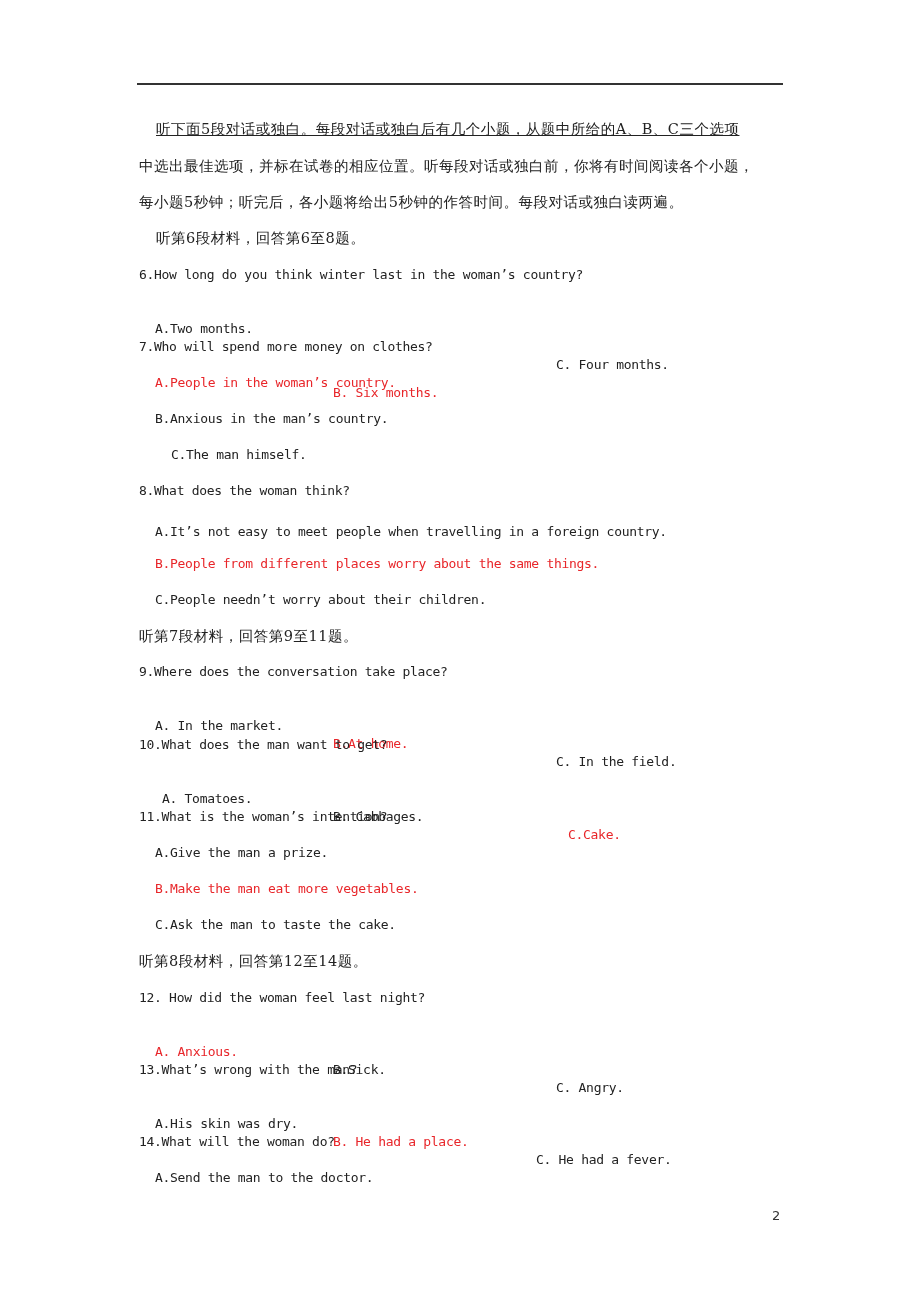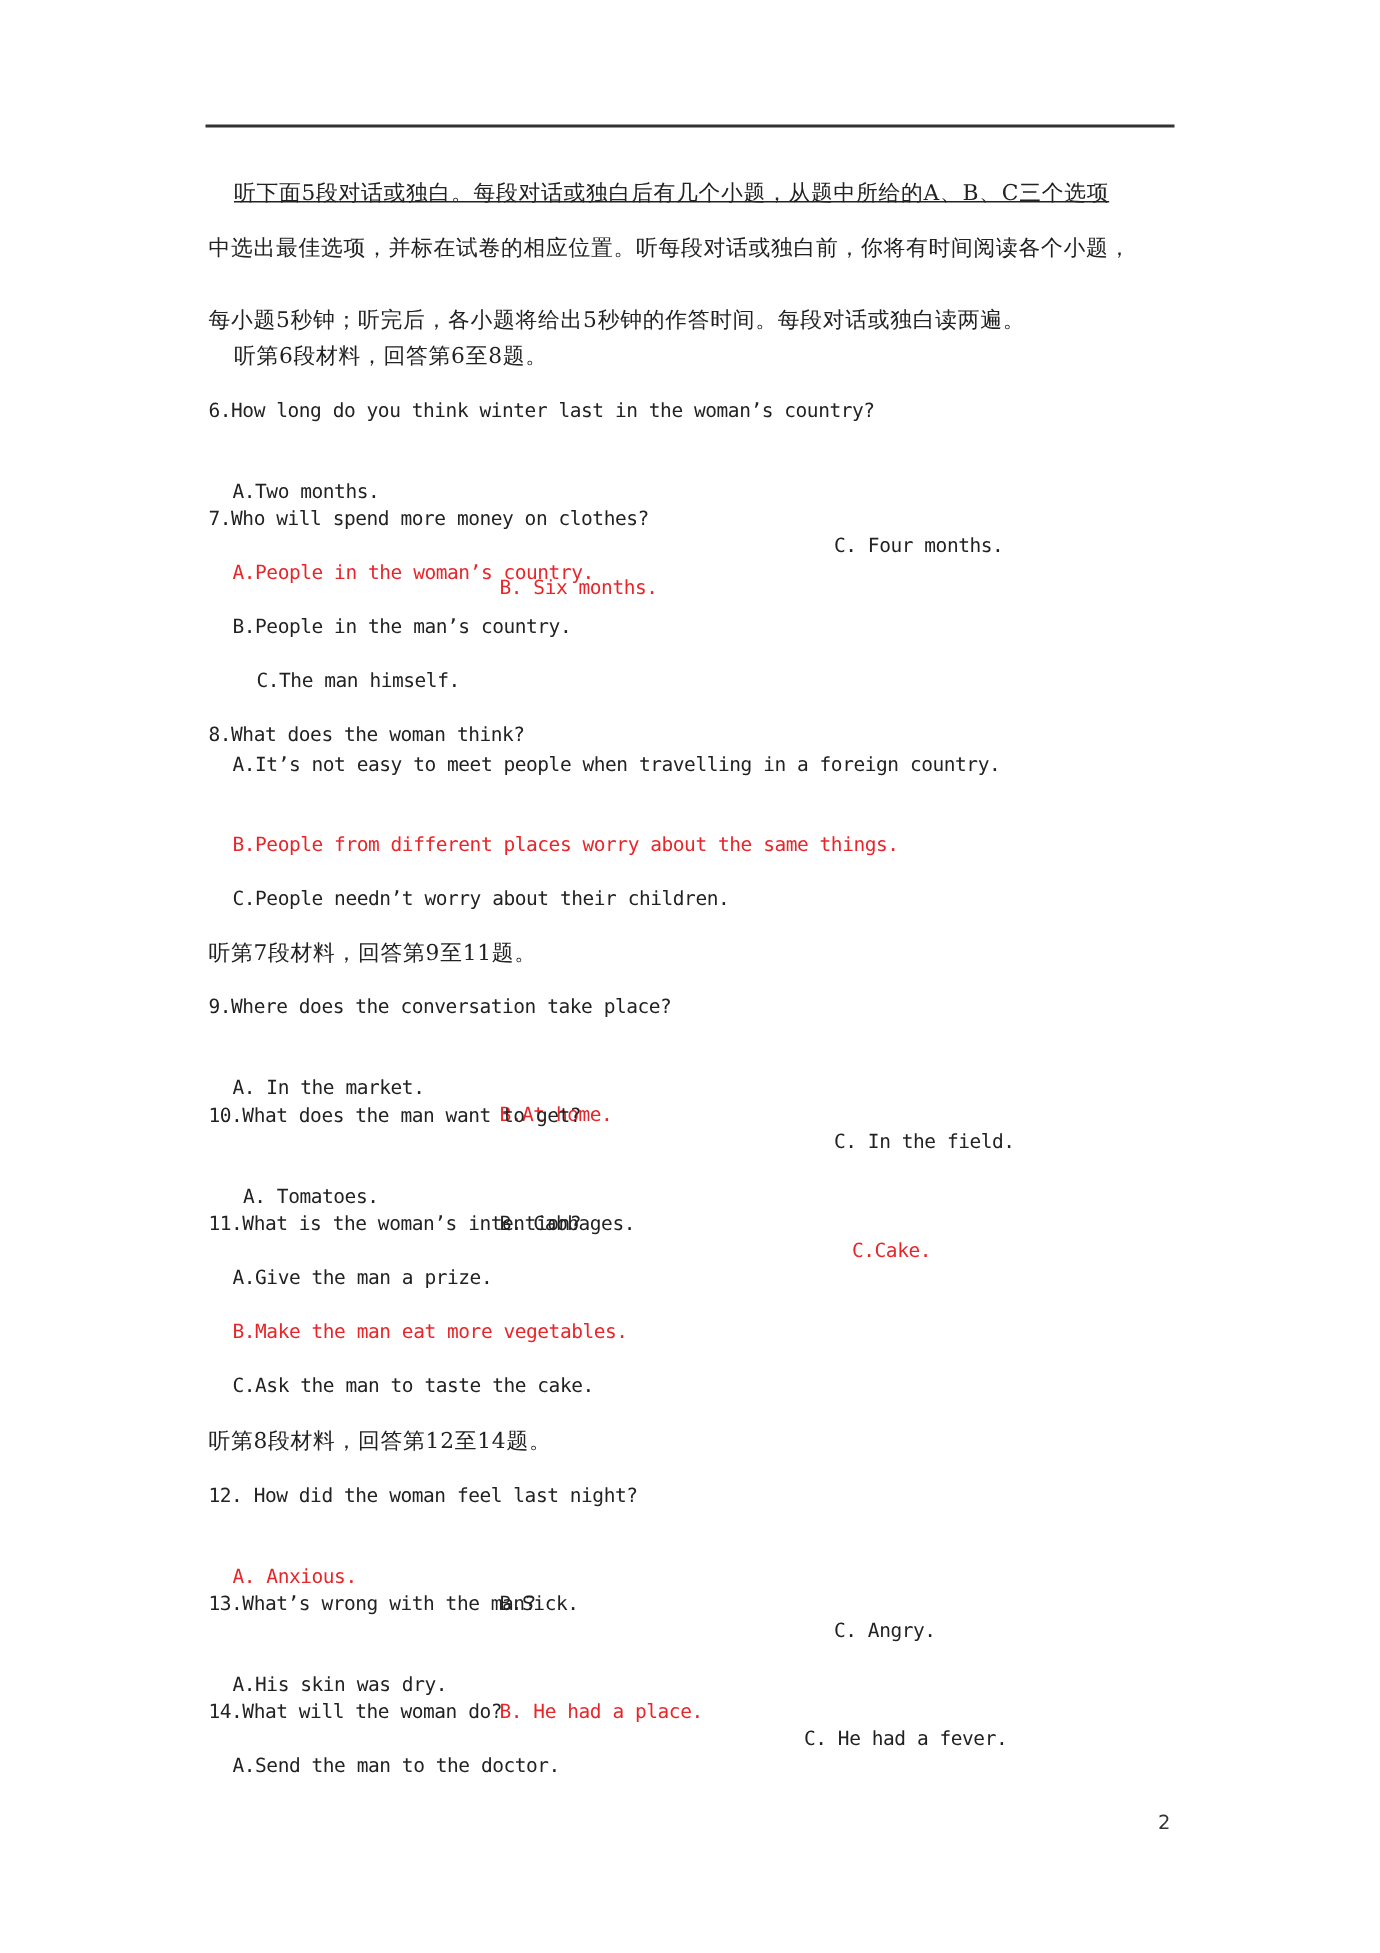--- a/index.html
+++ b/index.html
@@ -12,37 +12,37 @@
   .opt { position: absolute; white-space: pre; }
   .pagenum { position: absolute; left: 772px; top: 1208px; font-family: "DejaVu Sans", sans-serif; font-size: 13px; color: #333; }
 </style>
 </head>
 <body>
 
 <div class="rule"></div>
 
 <div class="line cn" style="left:156px; top:120px;text-decoration:underline;">听下面5段对话或独白。每段对话或独白后有几个小题，从题中所给的A、B、C三个选项</div>
 <div class="line cn" style="left:139px; top:157px;">中选出最佳选项，并标在试卷的相应位置。听每段对话或独白前，你将有时间阅读各个小题，</div>
-<div class="line cn" style="left:139px; top:193px;margin-top:12px;">每小题5秒钟；听完后，各小题将给出5秒钟的作答时间。每段对话或独白读两遍。</div>
+<div class="line cn" style="left:139px; top:193px;">每小题5秒钟；听完后，各小题将给出5秒钟的作答时间。每段对话或独白读两遍。</div>
 <div class="line cn" style="left:156px; top:229px;">听第6段材料，回答第6至8题。</div>
 
 <div class="line" style="left:139px; top:266px;">6.How long do you think winter last in the woman’s country?</div>
 <div class="line" style="top:302px;">
   <span class="opt" style="left:155px;">A.Two months.</span>
   <span class="opt red" style="left:333px;margin-top:46px;">B. Six months.</span>
   <span class="opt" style="left:556px;">C. Four months.</span>
 </div>
 
 <div class="line" style="left:139px; top:338px;">7.Who will spend more money on clothes?</div>
 <div class="line red" style="left:155px; top:374px;">A.People in the woman’s country.</div>
-<div class="line" style="left:155px; top:410px;">B.People in the man’s country.</div>
+<div class="line" style="left:155px; top:410px;">B.Anxious in the man’s country.</div>
 <div class="line" style="left:155px; top:446px;margin-left:16px;">C.The man himself.</div>
 
 <div class="line" style="left:139px; top:482px;">8.What does the woman think?</div>
-<div class="line" style="left:155px; top:502px;">A.It’s not easy to meet people when travelling in a foreign country.</div>
+<div class="line" style="left:155px; top:523px;">A.It’s not easy to meet people when travelling in a foreign country.</div>
 <div class="line red" style="left:155px; top:555px;">B.People from different places worry about the same things.</div>
 <div class="line" style="left:155px; top:591px;">C.People needn’t worry about their children.</div>
 
 <div class="line cn" style="left:139px; top:627px;">听第7段材料，回答第9至11题。</div>
 
 <div class="line" style="left:139px; top:663px;">9.Where does the conversation take place?</div>
 <div class="line" style="top:699px;">
   <span class="opt" style="left:155px;">A. In the market.</span>
   <span class="opt red" style="left:333px;">B.At home.</span>
   <span class="opt" style="left:556px;">C. In the field.</span>

